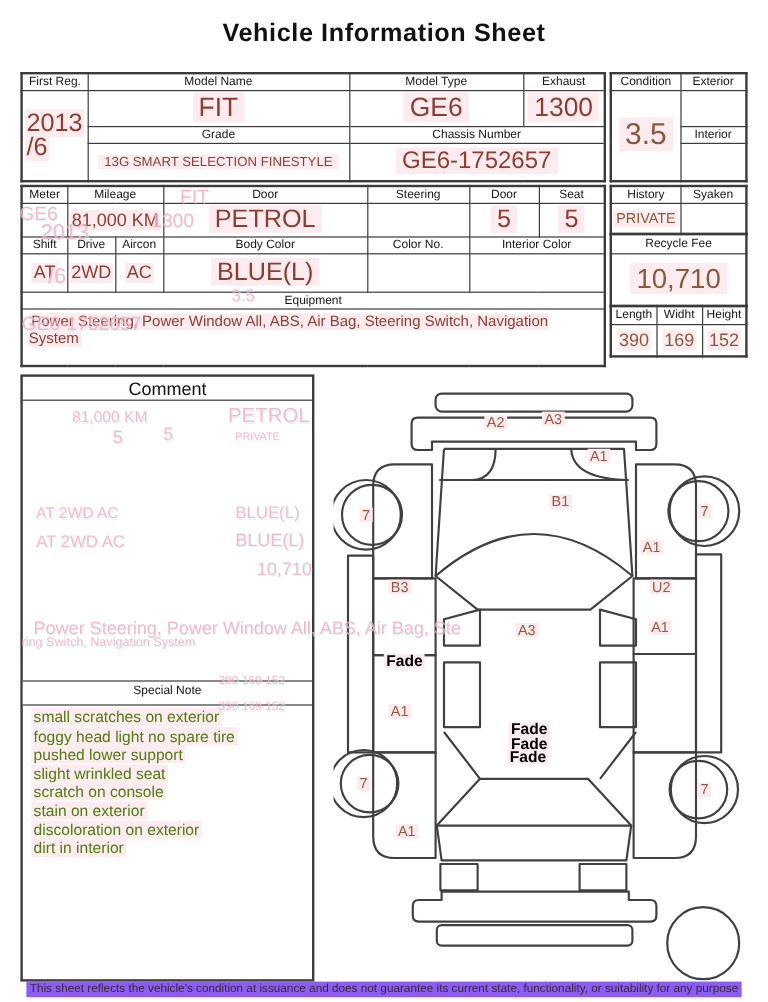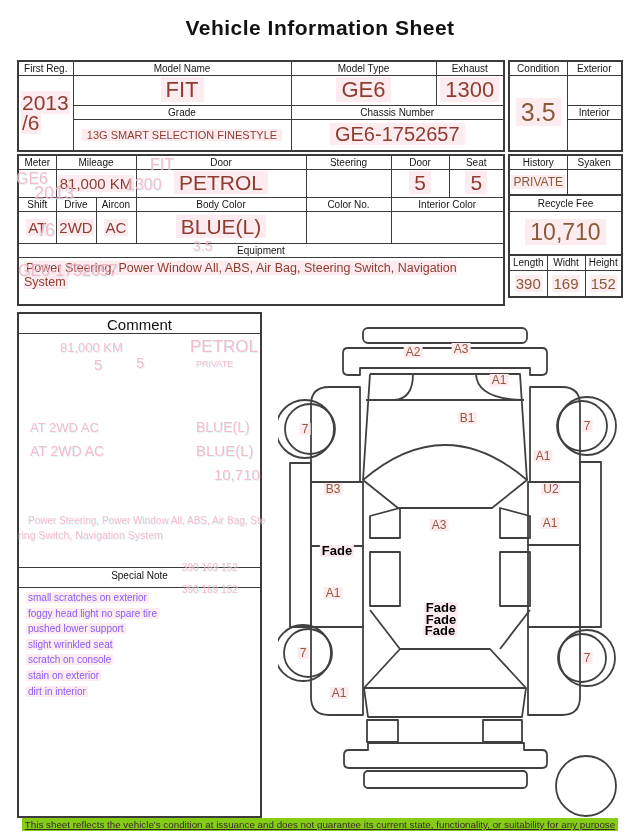--- a/index.html
+++ b/index.html
@@ -18,34 +18,34 @@
   td.vb{text-align:center;color:#8a5a38;}
   .hl{background:#fdecef;padding:0 5px;white-space:nowrap;}
   .big{font-size:22px;}
   .med{font-size:15px;}
   
   #leftbox{left:17px;top:312px;width:245px;height:506px;border:2px solid #3b3b3b;box-sizing:border-box;background:#fff;}
   #comment-hd{height:17px;border-bottom:1px solid #3b3b3b;text-align:center;font-size:15px;padding-top:2px;}
   #note-hd{position:absolute;top:253px;left:0;right:0;height:17px;border-top:1px solid #3b3b3b;
            border-bottom:1px solid #3b3b3b;text-align:center;font-size:10px;padding-top:2px;background:#fff;}
   #notes{position:absolute;top:276px;left:7px;right:4px;}
-  .note-line{line-height:15.6px;font-size:10px;color:#8b5cf6;}
+  .note-line{line-height:15.6px;font-size:13px;color:#4d7c0f;}
   .note-line .hl-n{background:#fdecef;padding:0 2px;}
   
   #diagram{left:278px;top:312px;width:344px;height:506px;}
   #diagram svg{position:absolute;left:0;top:0;}
   .dlabel{position:absolute;transform:translate(-50%,-50%);font-size:12px;color:#96583f;
           background:#fcebee;padding:0 2px;line-height:12px;white-space:nowrap;}
   .dlabel.fade{color:#000000;font-weight:700;font-size:13px;}
   
   #ghost-layer{left:0;top:0;width:640px;height:835px;pointer-events:none;z-index:4;}
   .ghost{position:absolute;color:#f3b0c2;opacity:.85;white-space:nowrap;
          text-shadow:1px 1px 0 rgba(190,235,245,.55);}
   #footer{top:819px;left:0;width:640px;text-align:center;font-size:9.8px;color:#3a2b2b;}
-  #footer .hl{padding:1px 3px;background:#84cc16;text-decoration:underline;}
+  #footer .hl{padding:1px 3px;background:#8b5cf6;}
 </style>
 </head>
 <body>
 
 <div id="title" class="abs">Vehicle Information Sheet</div>
 
 <table class="sheet abs" style="left:17px;top:60px;width:486px;">
   <colgroup>
       <col style="width:55px">
       <col style="width:218px">
@@ -210,20 +210,21 @@
 <div id="leftbox" class="abs">
   <div id="comment-hd">Comment</div>
   <div id="note-hd">Special Note</div>
   <div id="notes">
       <div class="note-line"><span class="hl-n">small scratches on exterior</span></div>
       <div class="note-line"><span class="hl-n">foggy head light no spare tire</span></div>
       <div class="note-line"><span class="hl-n">pushed lower support</span></div>
       <div class="note-line"><span class="hl-n">slight wrinkled seat</span></div>
       <div class="note-line"><span class="hl-n">scratch on console</span></div>
       <div class="note-line"><span class="hl-n">stain on exterior</span></div>
+      <div class="note-line"><span class="hl-n">discoloration on exterior</span></div>
       <div class="note-line"><span class="hl-n">dirt in interior</span></div>
     </div>
 </div>
 
 <div id="diagram" class="abs">
   <svg width="344" height="506" viewBox="0 0 344 506" fill="none" stroke="#404040" stroke-width="1.8" stroke-linejoin="round">
 
     <rect x="85" y="16" width="164" height="15" rx="5"></rect>
 
     <path d="M70,36 H264 Q269,36 269,41 V58 Q269,63 264,63 H252 V56 H82 V63 H70 Q65,63 65,58 V41 Q65,36 70,36 Z"></path>
@@ -306,21 +307,21 @@
     <span class="ghost" style="left: 60px; top: 340px; font-size: 13px;">81,000 KM</span>
     <span class="ghost" style="left: 190px; top: 337px; font-size: 17px;">PETROL</span>
     <span class="ghost" style="left: 94px; top: 356px; font-size: 15px;">5</span>
     <span class="ghost" style="left: 136px; top: 354px; font-size: 15px;">5</span>
     <span class="ghost" style="left: 196px; top: 359px; font-size: 9px;">PRIVATE</span>
     <span class="ghost" style="left: 30px; top: 420px; font-size: 13px;">AT   2WD   AC</span>
     <span class="ghost" style="left: 196px; top: 419px; font-size: 14px;">BLUE(L)</span>
     <span class="ghost" style="left: 30px; top: 443px; font-size: 14px;">AT   2WD   AC</span>
     <span class="ghost" style="left: 196px; top: 442px; font-size: 15px;">BLUE(L)</span>
     <span class="ghost" style="left: 214px; top: 466px; font-size: 15px;">10,710</span>
-    <span class="ghost" style="left: 28px; top: 515px; font-size: 10px;">Power Steering, Power Window  All, ABS, Air Bag, Ste</span>
+    <span class="ghost" style="left: 28px; top: 515px; font-size: 15px;">Power Steering, Power Window  All, ABS, Air Bag, Ste</span>
     <span class="ghost" style="left: 18px; top: 529px; font-size: 10.5px;">ring Switch, Navigation System</span>
     <span class="ghost" style="left: 182px; top: 562px; font-size: 10px;">390   169   152</span>
     <span class="ghost" style="left: 182px; top: 584px; font-size: 10px;">390   169   152</span>
   </div>
 
 <div id="footer" class="abs">
   <span class="hl">This sheet reflects the vehicle's condition at issuance and does not guarantee its current state, functionality, or suitability for any purpose</span>
 </div>
 
 </body></html>

